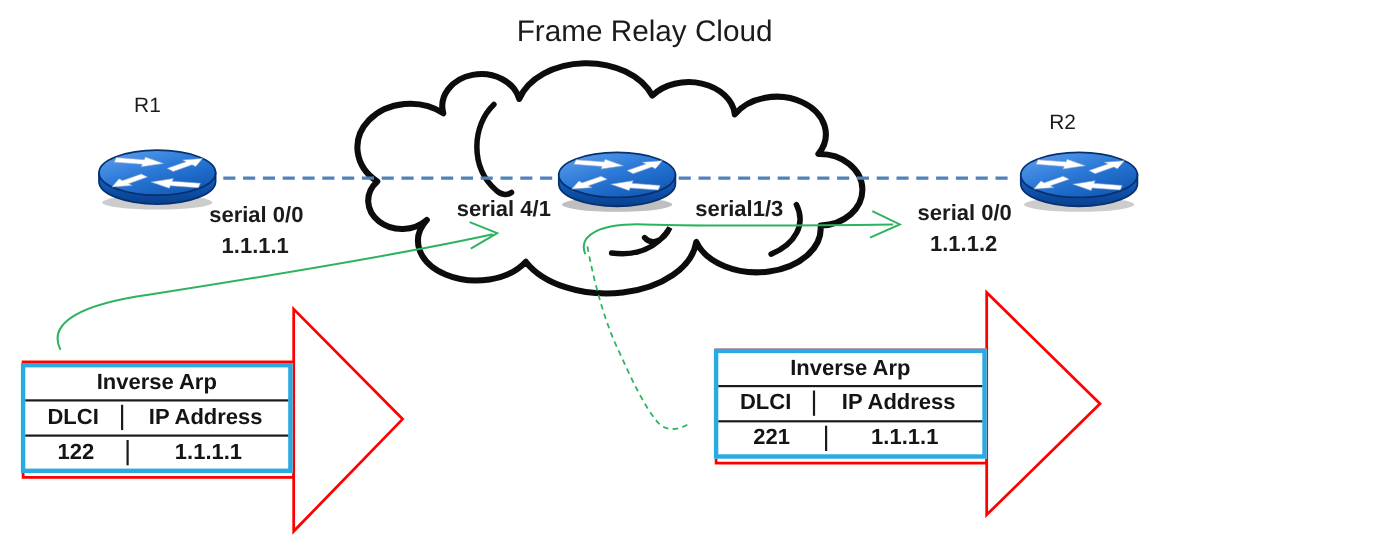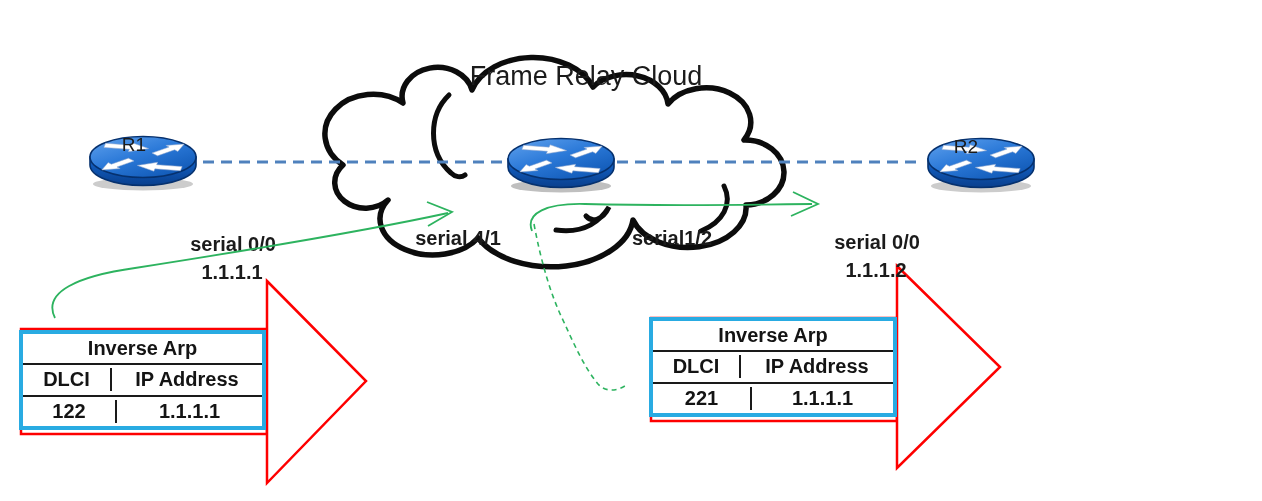--- a/index.html
+++ b/index.html
@@ -2,21 +2,21 @@
 <html><head>
 <meta charset="utf-8">
 <style>
   html,body{margin:0;padding:0;background:#fff;}
   .stage{position:relative;width:1262px;height:501px;background:#ffffff;overflow:hidden;
          font-family:"Liberation Sans",sans-serif;}
   .layer{position:absolute;left:0;top:0;width:1262px;height:501px;pointer-events:none;}
   .z1{z-index:1}.z5{z-index:5}
 
   .lbl{position:absolute;white-space:nowrap;color:#1b1b1b;font-weight:700;font-size:20px;
-       transform:translateX(-50%);z-index:4;margin-top:48px;}
+       transform:translateX(-50%);z-index:4;}
   .lbl.light{font-weight:400;}
   .title{font-size:27px;}
   .rname{font-size:19px;}
 
   .router{position:absolute;width:120px;height:62px;z-index:2;}
 
   .arp-table{position:absolute;z-index:3;box-sizing:border-box;background:#fff;
              border:4px solid #29abe2;display:flex;flex-direction:column;
              font-weight:700;font-size:20px;color:#141414;}
   .arp-row{flex:1;display:flex;align-items:center;justify-content:center;}
@@ -136,25 +136,25 @@
       <div class="c2">IP Address</div>
     </div>
     <div class="arp-row arp-cells">
       <div class="c1" style="width:97px">221</div>
       <div class="c2">1.1.1.1</div>
     </div>
   </div>
 
   <div class="lbl light title" style="left:586px;top:13px">Frame Relay Cloud</div>
   <div class="lbl light rname" style="left:134px;top:86px">R1</div>
-  <div class="lbl light rname" style="left:966px;top:88px">R2</div>
+  <div class="lbl light rname" style="left:966px;top:101px">R2</div>
   <div class="lbl" style="left:233px;top:185px">serial 0/0</div>
   <div class="lbl" style="left:232px;top:213px">1.1.1.1</div>
   <div class="lbl" style="left:458px;top:179px">serial 4/1</div>
-  <div class="lbl" style="left:672px;top:179px">serial1/2</div>
+  <div class="lbl" style="left:672px;top:179px">serial1/3</div>
   <div class="lbl" style="left:877px;top:183px">serial 0/0</div>
   <div class="lbl" style="left:876px;top:211px">1.1.1.2</div>
 
   <svg class="layer z5" viewBox="0 0 1262 501">
     <g stroke="#2db35f" fill="none" stroke-width="1.8">
       <path d="M 55 318 C 42 292, 78 276, 135 268 C 250 250, 375 229, 448 213"></path>
       <polyline points="427,202 452,212 428,226"></polyline>
       <path d="M 532 231 C 525 213, 547 203, 585 204 C 665 206, 745 205, 812 204"></path>
       <polyline points="793,192 818,204 791,216"></polyline>
       <path stroke-width="1.6" stroke-dasharray="5 4" d="M 534 224 C 541 262, 551 295, 562 318 C 574 344, 584 367, 598 384 C 605 392, 617 392, 628 384"></path>

